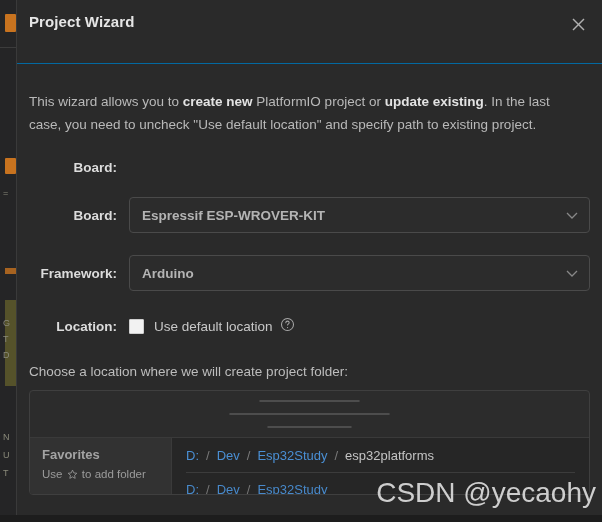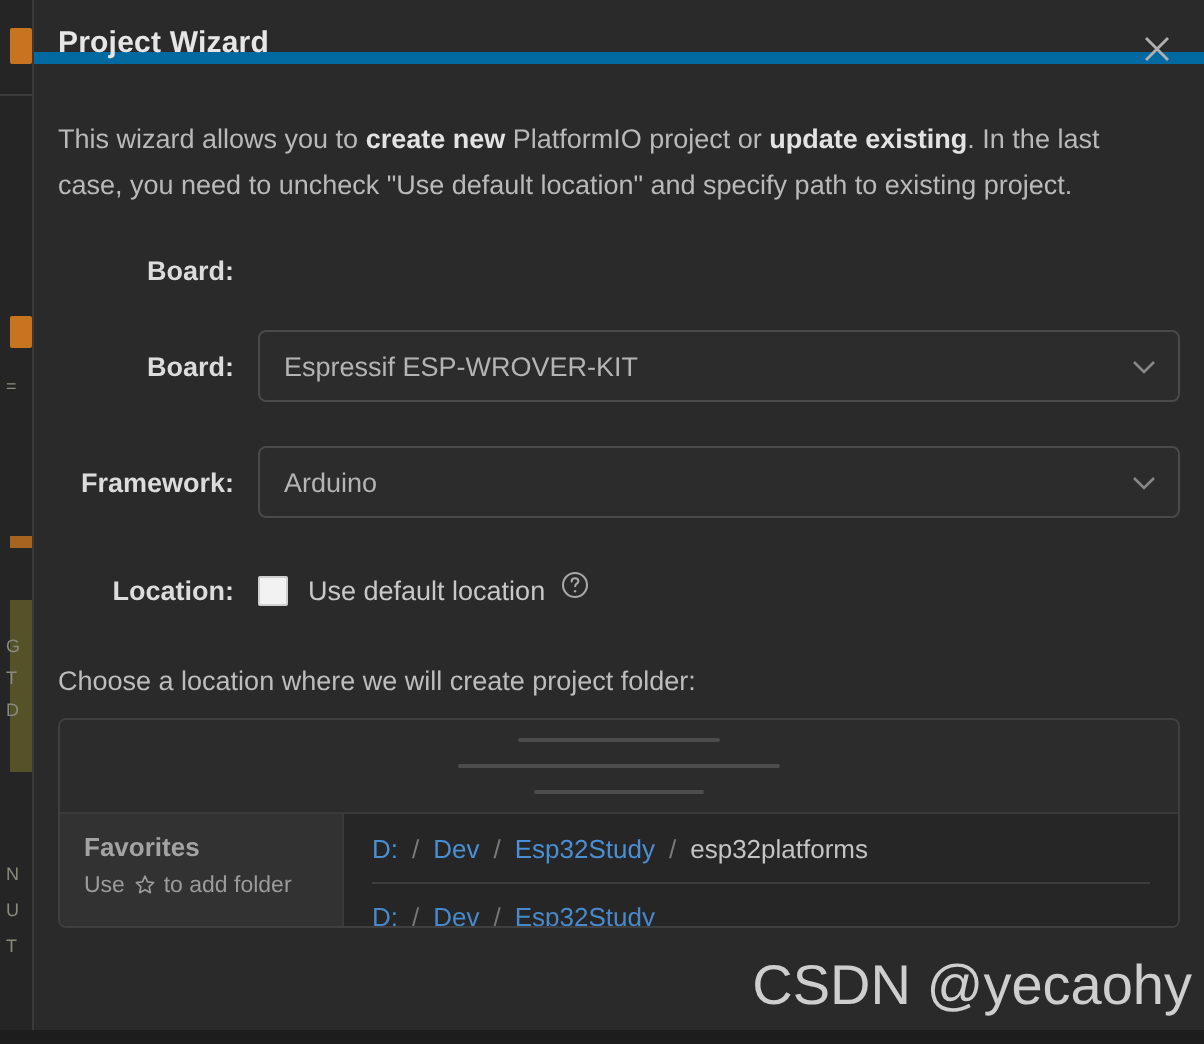--- a/index.html
+++ b/index.html
@@ -57,22 +57,22 @@
     width: 586px;
     height: 515px;
     background: #2a2a2a;
     color: #d4d4d4;
     border-left: 1px solid #3a3a3a;
     overflow: hidden;
   }
 
   .titlebar {
     position: relative;
-    height: 32px;
-    border-bottom: 6px solid #0369a1;
+    height: 64px;
+    border-bottom: 1px solid #0369a1;
   }
   .title {
     position: absolute;
     left: 12px; top: 13px;
     font-size: 15px;
     font-weight: bold;
     color: #e6e6e6;
     letter-spacing: .1px;
   }
   .close-btn {
@@ -121,21 +121,21 @@
     background: #2c2c2c;
     border: 1px solid #4a4a4a;
     border-radius: 4px;
     display: flex;
     align-items: center;
     padding: 0 12px;
     font-size: 13.5px;
     color: #b4b4b4;
     cursor: text;
   }
-  .field.select { cursor: pointer; padding-right: 30px; }
+  .field.select { cursor: pointer; padding-right: 30px; font-weight: bold; }
   .chev {
     position: absolute;
     right: 11px; top: 50%;
     transform: translateY(-50%);
     color: #888;
     display: block;
   }
 
   
   .loc-row {

